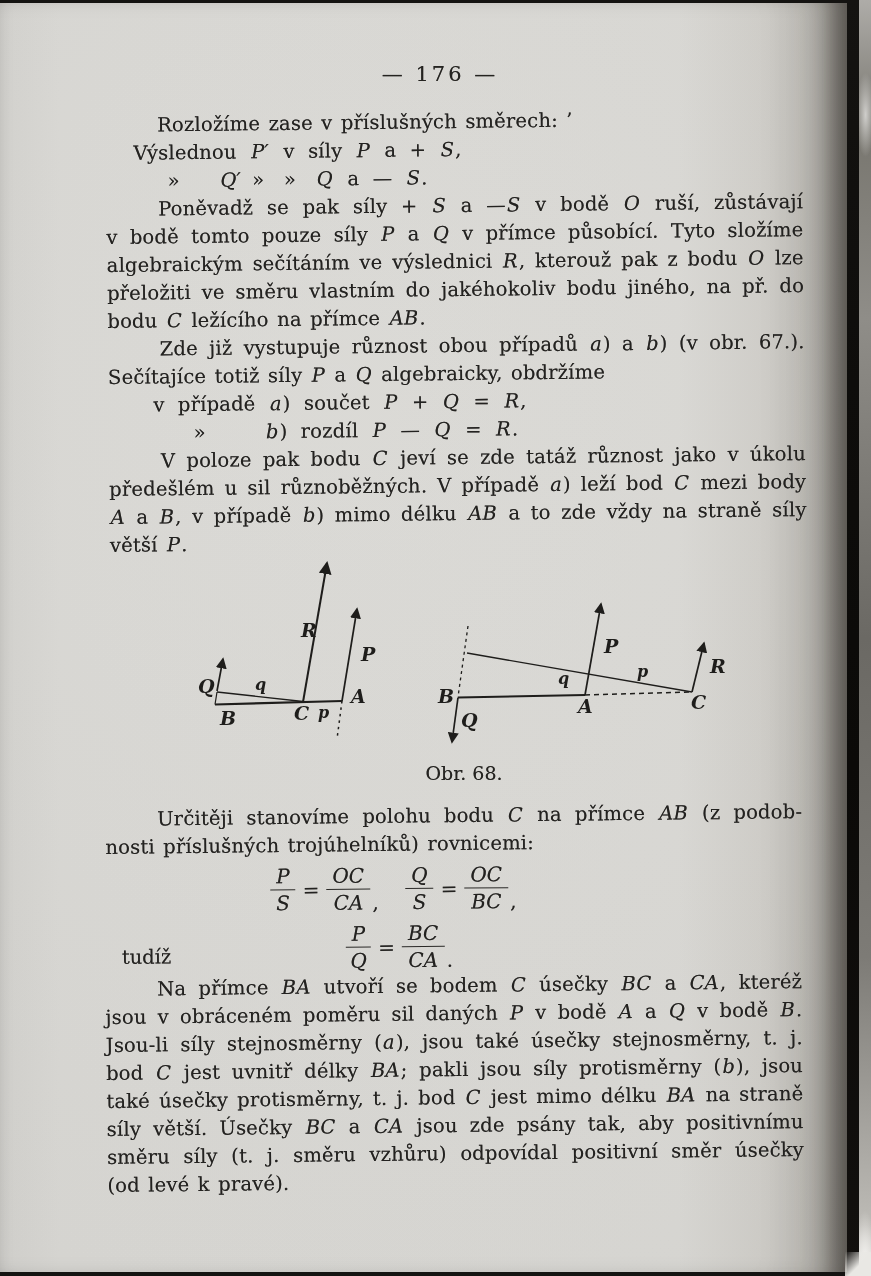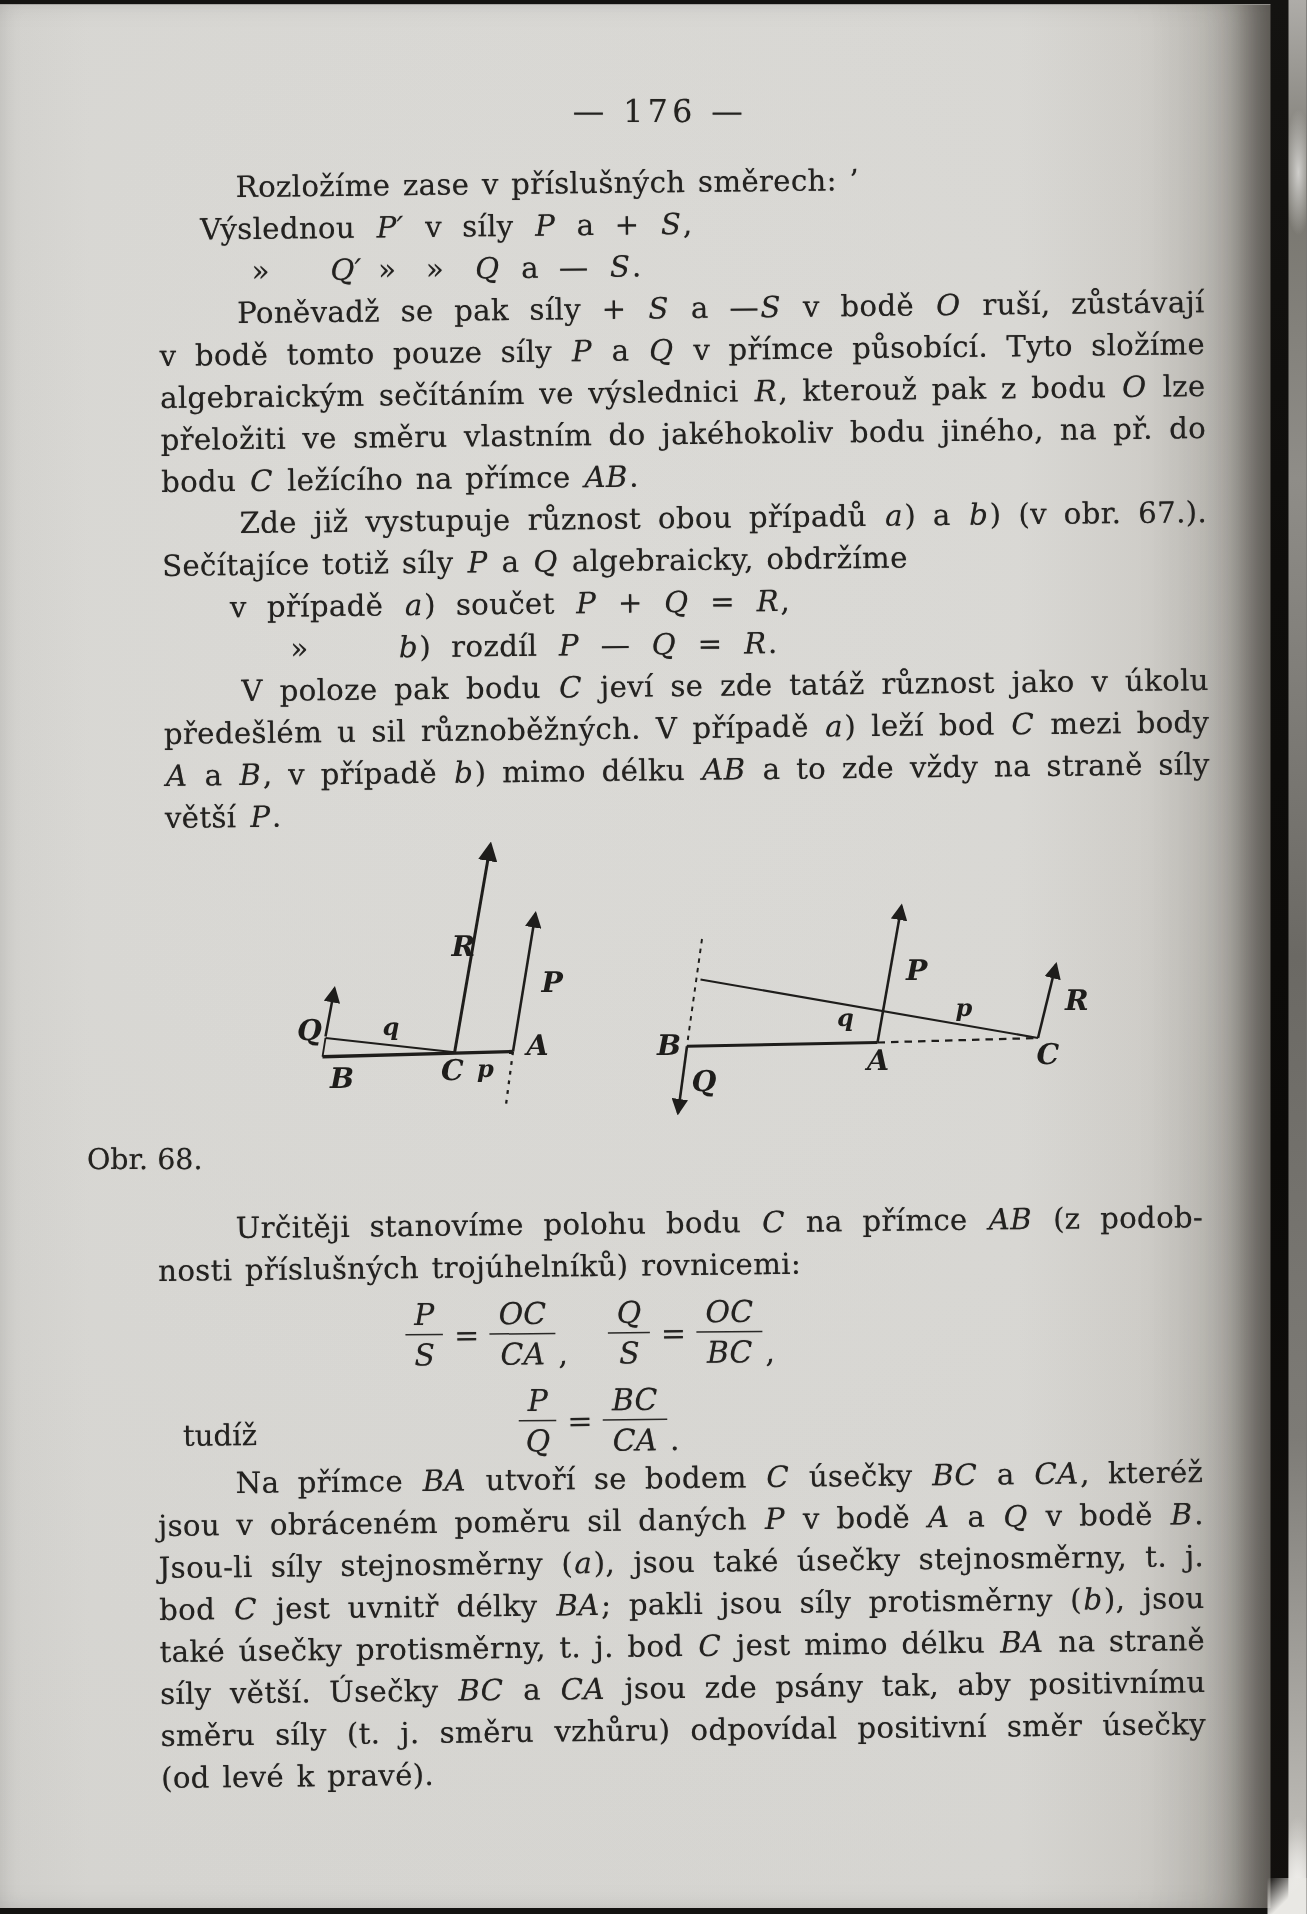--- a/index.html
+++ b/index.html
@@ -36,21 +36,21 @@
   .line.jst{white-space:normal;}
   .line.end{text-align-last:left;text-align:left;}
   .line.ind{text-indent:52px;}
   .line.wide{word-spacing:7px;}
   .line i{font-style:italic;padding:0 1px;}
 
   #pagenum{position:absolute;left:0;top:62px;width:880px;text-align:center;
            font-size:21px;color:#242320;letter-spacing:3px;
            text-shadow:0 0 0.5px rgba(30,28,25,0.5);}
 
-  #caption{position:absolute;left:58px;top:762px;width:812px;text-align:left;
+  #caption{position:absolute;left:58px;top:762px;width:812px;text-align:center;
            font-size:19px;color:#242320;text-shadow:0 0 0.5px rgba(30,28,25,0.5);}
 
   
   #figure{position:absolute;left:170px;top:553px;width:590px;height:212px;}
   #figure svg{display:block;}
   .flabel{font-family:"DejaVu Serif","Liberation Serif",serif;font-style:italic;
           font-weight:bold;font-size:19px;fill:#1e1d1b;}
   .flabel.small{font-size:16px;}
 
   

